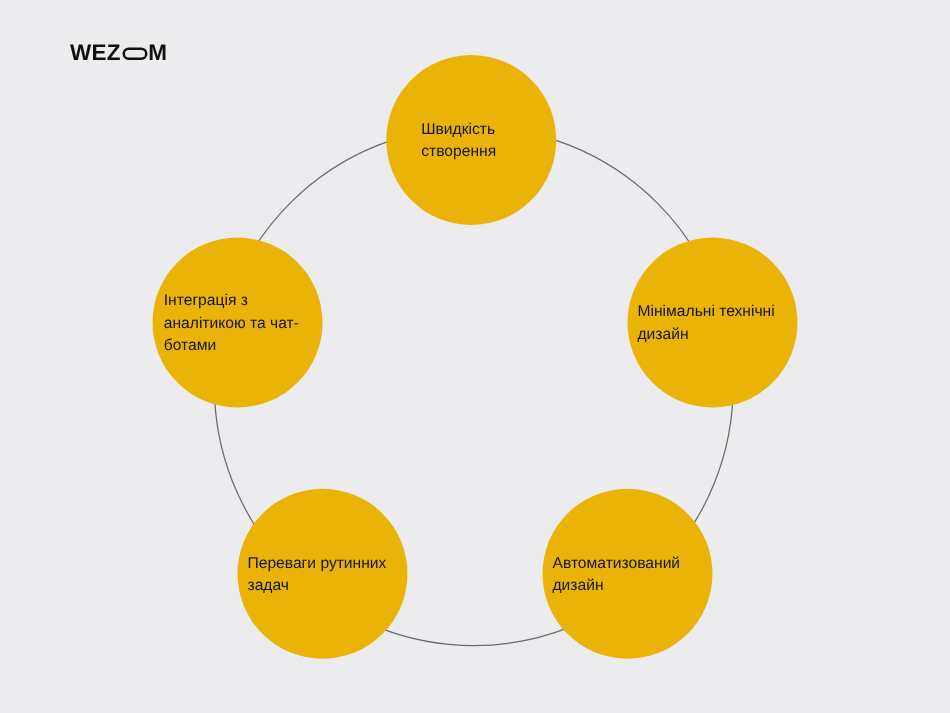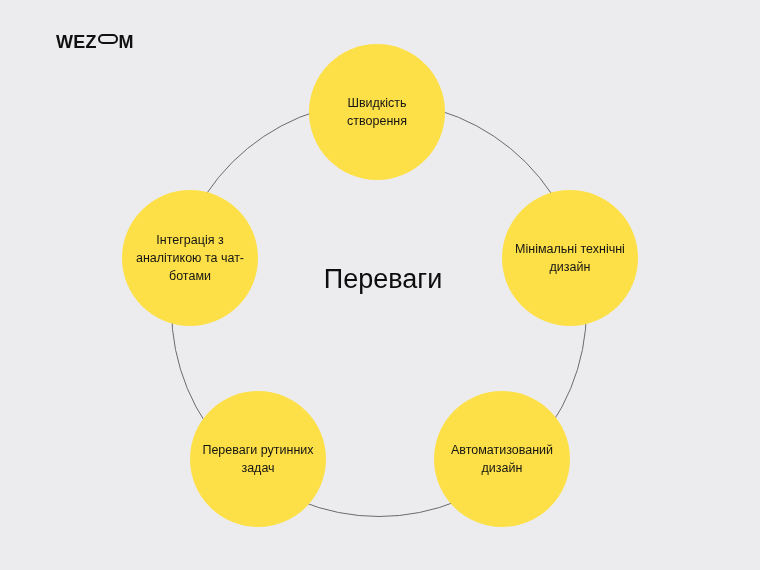--- a/index.html
+++ b/index.html
@@ -14,21 +14,21 @@
       overflow: hidden;
       font-family: "Liberation Sans", "DejaVu Sans", sans-serif;
       color: #111111;
     }
     .logo {
       position: absolute;
       left: 56px;
       top: 34px;
       height: 17px;
       display: flex;
-      align-items: flex-start;
+      align-items: center;
       font-family: "Liberation Sans", sans-serif;
       font-weight: 700;
       font-size: 18px;
       letter-spacing: 0.2px;
       color: #111111;
       line-height: 17px;
     }
     .logo .o-shape {
       display: inline-block;
       width: 20px;
@@ -48,25 +48,24 @@
       height: 416px;
       border-radius: 50%;
       border: 1px solid #6b6b6e;
       box-sizing: border-box;
     }
     .node {
       position: absolute;
       width: 136px;
       height: 136px;
       border-radius: 50%;
-      background: #fde047;
+      background: #eab308;
       display: flex;
       align-items: center;
       justify-content: center;
-      text-align: center;
       font-size: 12.5px;
       line-height: 18px;
       color: #141414;
       box-sizing: border-box;
       padding: 0 8px;
     }
     .node span {
       display: block;
       max-width: 120px;
     }
@@ -87,21 +86,20 @@
 
 <div class="logo">
   <span>WEZ</span>
   <span class="o-shape"></span>
   <span>M</span>
 </div>
 
 <div class="ring"></div>
 
 <div class="title">
-  <div>Переваги</div>
 </div>
 
 <div class="node" style="left:309px; top:44px;">
   <span style="max-width:80px;">Швидкість створення</span>
 </div>
 
 <div class="node" style="left:502px; top:190px;">
   <span style="max-width:130px;">Мінімальні технічні дизайн</span>
 </div>
 

